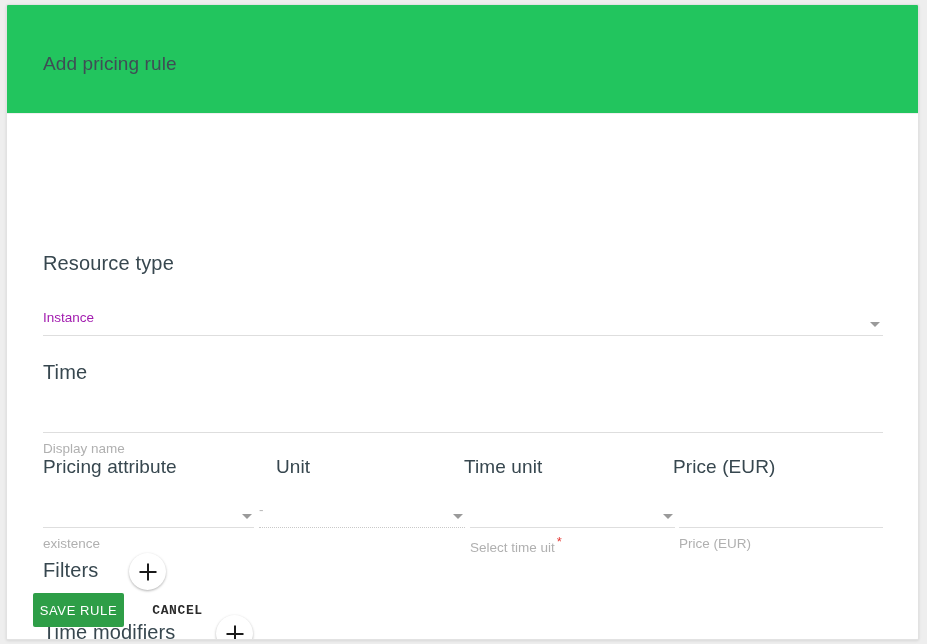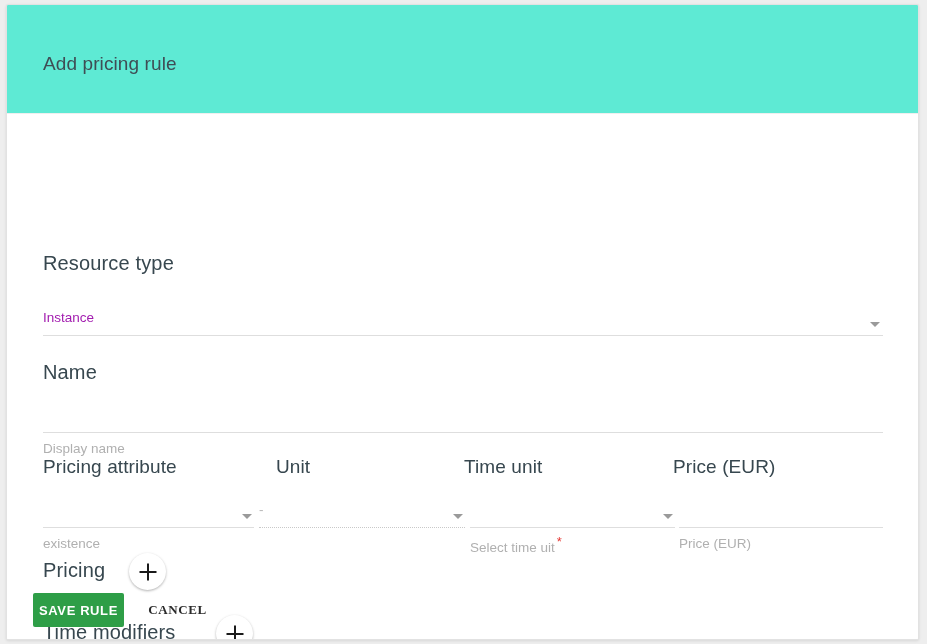--- a/index.html
+++ b/index.html
@@ -22,21 +22,21 @@
     background: #ffffff;
     border: 1px solid #e2e2e2;
     border-radius: 2px;
     box-shadow: 0 1px 3px rgba(0,0,0,0.10);
     overflow: hidden;
   }
 
   
   #dialog-header {
     height: 109px;
-    background: #5eead4;
+    background: #22c55e;
     border-bottom: 1px solid #efefef;
     position: relative;
   }
   #dialog-title {
     position: absolute;
     left: 36px;
     top: 48px;
     font-size: 19px;
     color: #3f4d55;
     letter-spacing: 0.1px;
@@ -142,39 +142,39 @@
     position: absolute;
     left: 26px;
     top: 588px;
     width: 91px;
     height: 34px;
     background: #2e9e47;
     color: #ffffff;
     border: none;
     border-radius: 2px;
     font-size: 13px;
-    font-weight: bold;
+    font-weight: normal;
     letter-spacing: 0.6px;
     cursor: pointer;
     font-family: "Liberation Sans", sans-serif;
   }
   #cancel-button {
     position: absolute;
     left: 133px;
     top: 588px;
     width: 75px;
     height: 34px;
     background: transparent;
     color: #2b2b2b;
     border: none;
     font-size: 13px;
     font-weight: bold;
     letter-spacing: 0.6px;
     cursor: pointer;
-    font-family: Liberation Serif, serif;
+    font-family: Liberation Mono, monospace;
   }
 </style>
 </head>
 <body>
 
 <div id="dialog">
 
   <div id="dialog-header">
     <div id="dialog-title">Add pricing rule</div>
   </div>
@@ -182,21 +182,21 @@
   <div id="dialog-body">
 
     <div class="section-heading" style="left:36px; top:138px;">Resource type</div>
 
     <div class="field" style="left:36px; top:193px; width:840px;">
       <span class="field-text value">Instance</span>
       <span class="chevron" style="right:3px;"></span>
       <span class="rule"></span>
     </div>
 
-    <div class="section-heading" style="left:36px; top:247px;">Name</div>
+    <div class="section-heading" style="left:36px; top:247px;">Time</div>
 
     <div class="field" style="left:36px; top:290px; width:840px;">
       <span class="field-text placeholder">Display name</span>
       <span class="rule"></span>
     </div>
 
     <div class="col-heading" style="left:36px;">Pricing attribute</div>
     <div class="col-heading" style="left:249px;margin-left:20px;">Unit</div>
     <div class="col-heading" style="left:457px;">Time unit</div>
     <div class="col-heading" style="left:666px;">Price (EUR)</div>
@@ -217,21 +217,21 @@
       <span class="field-text placeholder"><span>Select time uit</span><span class="req-mark">*</span></span>
       <span class="chevron" style="right:2px;"></span>
       <span class="rule"></span>
     </div>
 
     <div class="field" style="left:672px; top:385px; width:204px;">
       <span class="field-text placeholder">Price (EUR)</span>
       <span class="rule"></span>
     </div>
 
-    <div class="section-heading" style="left:36px; top:445px;">Pricing</div>
+    <div class="section-heading" style="left:36px; top:445px;">Filters</div>
     <button class="fab" style="left:122px; top:439px;">
       <span class="plus-v"></span>
       <span class="plus-h"></span>
     </button>
 
     <div class="section-heading" style="left:36px; top:507px;">Time modifiers</div>
     <button class="fab" style="left:209px; top:501px;">
       <span class="plus-v"></span>
       <span class="plus-h"></span>
     </button>

